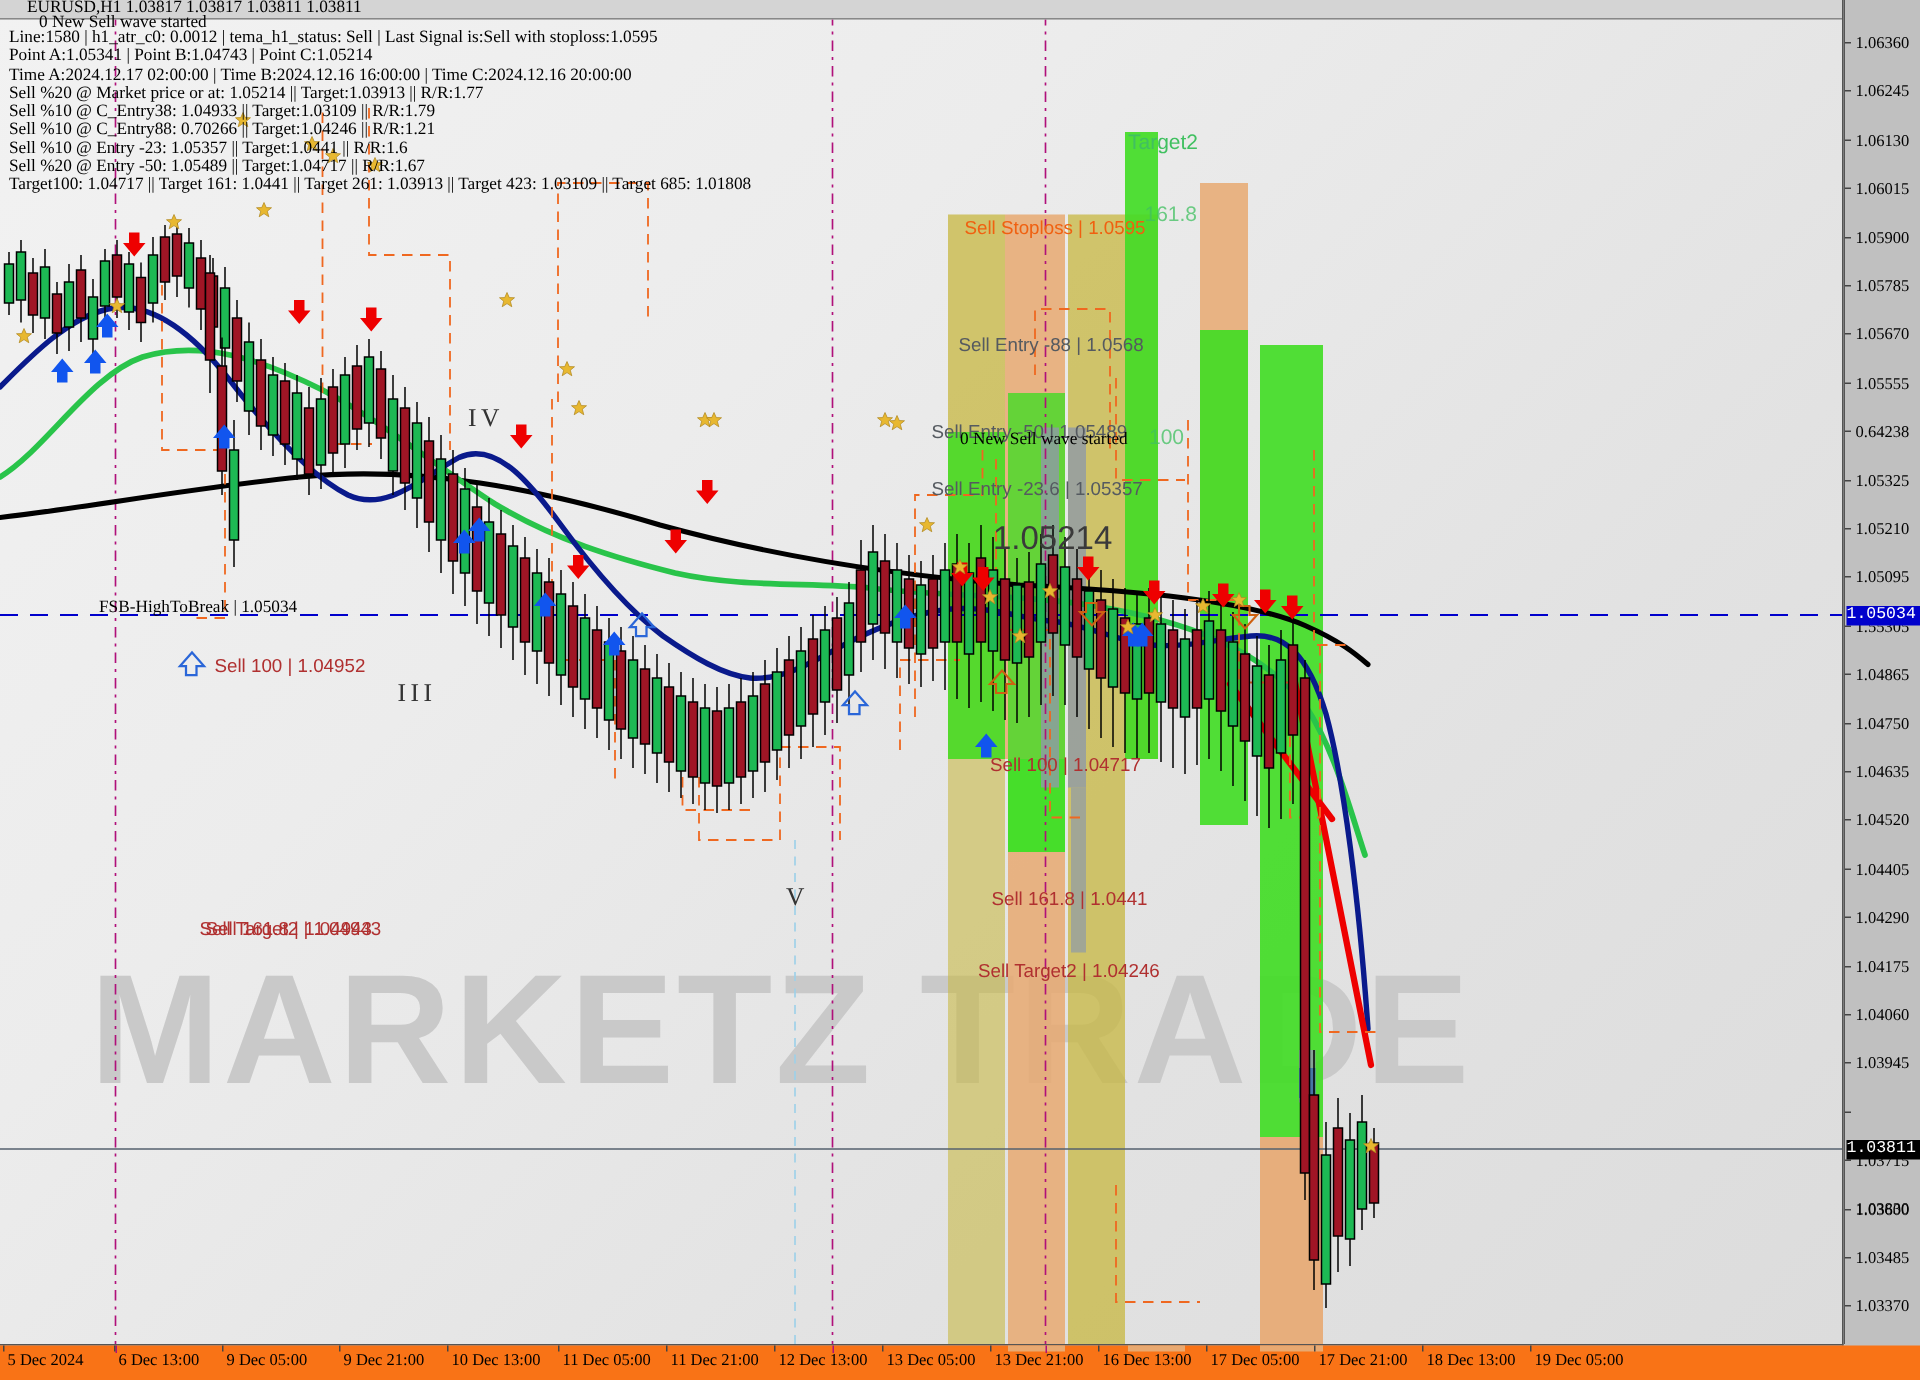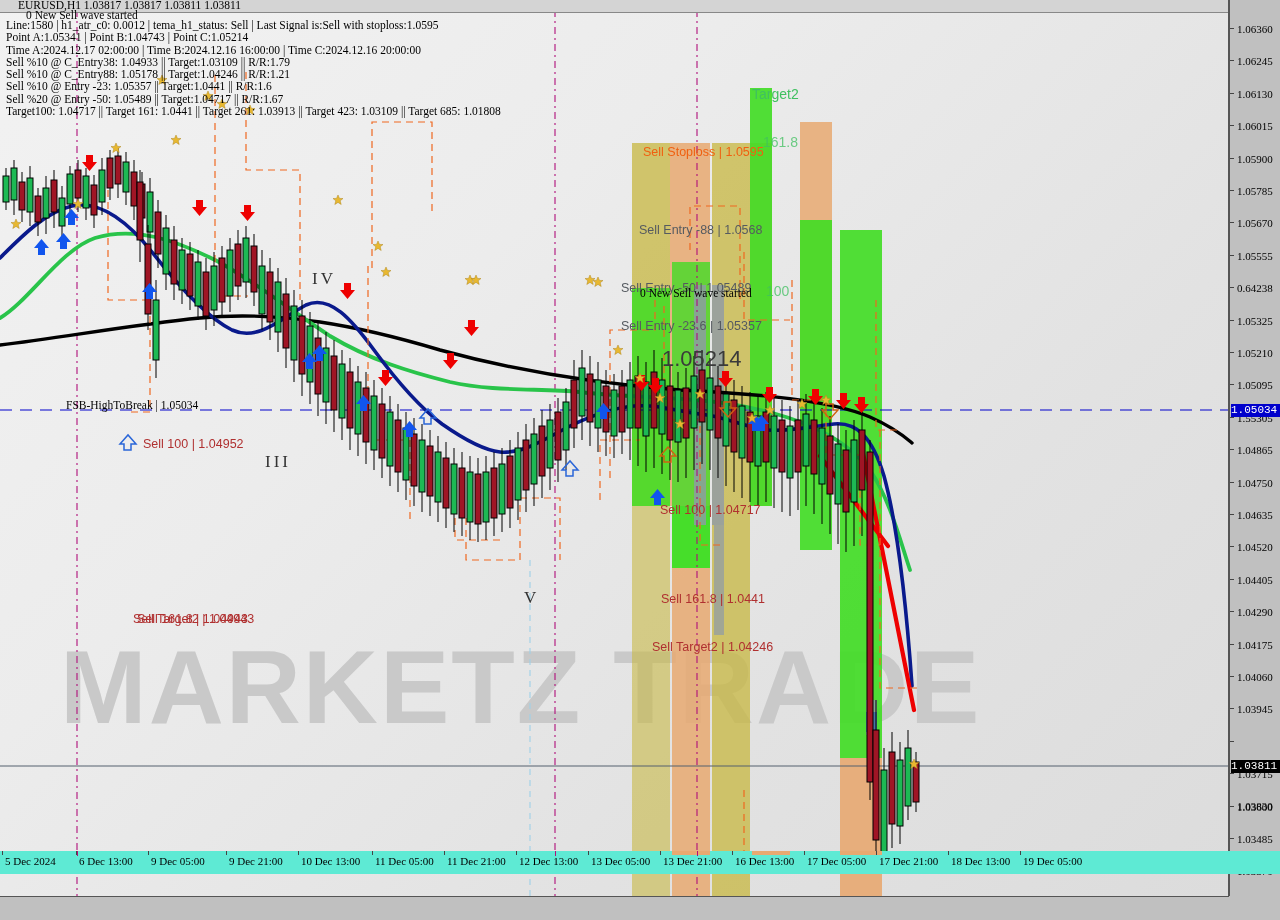--- a/index.html
+++ b/index.html
@@ -57,21 +57,21 @@
   .yhl{
     position:absolute;left:1px;height:13px;line-height:13px;width:63px;
     font-family:Liberation Mono, monospace;font-size:11px;
     white-space:nowrap;
   }
   .yhl.blue{background:#0000cc;color:#fff;}
   .yhl.black{background:#000;color:#fff;}
 
   
   #xaxis{
-    position:absolute;left:0;top:851px;width:1280px;height:23px;background:#5eead4;
+    position:absolute;left:0;top:897px;width:1280px;height:23px;background:#f97316;
   }
   .xtick{
     position:absolute;top:4px;font-family:"Liberation Serif",serif;
     font-size:11px;color:#000;white-space:nowrap;
   }
   .xmark{position:absolute;top:0;width:1px;height:4px;background:#444;}
   .xhl{position:absolute;top:0;height:4px;background:#e8a971;}
   .xhl.v{position:absolute;top:0;width:1px;height:5px;background:#b0107a;}
 
   
@@ -532,22 +532,23 @@
     <div class="roman" style="left:524px;top:588px;">V</div>
 
     <div id="title-bar"></div>
     <div id="sym">EURUSD,H1  1.03817 1.03817 1.03811 1.03811</div>
     <div id="wave-top">0 New Sell wave started</div>
 
     <div id="infobox">
       <div class="ln" style="margin-top:18px;">Line:1580  |  h1_atr_c0: 0.0012  |  tema_h1_status: Sell  |  Last Signal is:Sell with stoploss:1.0595</div>
       <div class="ln">Point A:1.05341  |  Point B:1.04743  |  Point C:1.05214</div>
       <div class="ln">Time A:2024.12.17 02:00:00  |  Time B:2024.12.16 16:00:00  |  Time C:2024.12.16 20:00:00</div>
+      <div class="ln">Sell %20 @ Market price or at: 1.05214 ||  Target:1.03913 ||  R/R:1.77</div>
       <div class="ln">Sell %10 @ C_Entry38: 1.04933 ||  Target:1.03109 ||  R/R:1.79</div>
-      <div class="ln">Sell %10 @ C_Entry88: 1.05178 ||  Target:1.04246 ||  R/R:1.21</div>
+      <div class="ln">Sell %10 @ C_Entry88: 0.70266 ||  Target:1.04246 ||  R/R:1.21</div>
       <div class="ln">Sell %10 @ Entry -23: 1.05357 ||  Target:1.0441 ||  R/R:1.6</div>
       <div class="ln">Sell %20 @ Entry -50: 1.05489 ||  Target:1.04717 ||  R/R:1.67</div>
       <div class="ln">Target100: 1.04717 ||  Target 161: 1.0441 ||  Target 261: 1.03913 ||  Target 423: 1.03109 ||  Target 685: 1.01808</div>
     </div>
   </div>
 
   <div id="yaxis">
     <div id="yticks">
         <div class="ydash" style="top: 28px;"></div>
         <div class="ytick" style="top: 23px;">1.06360</div>

